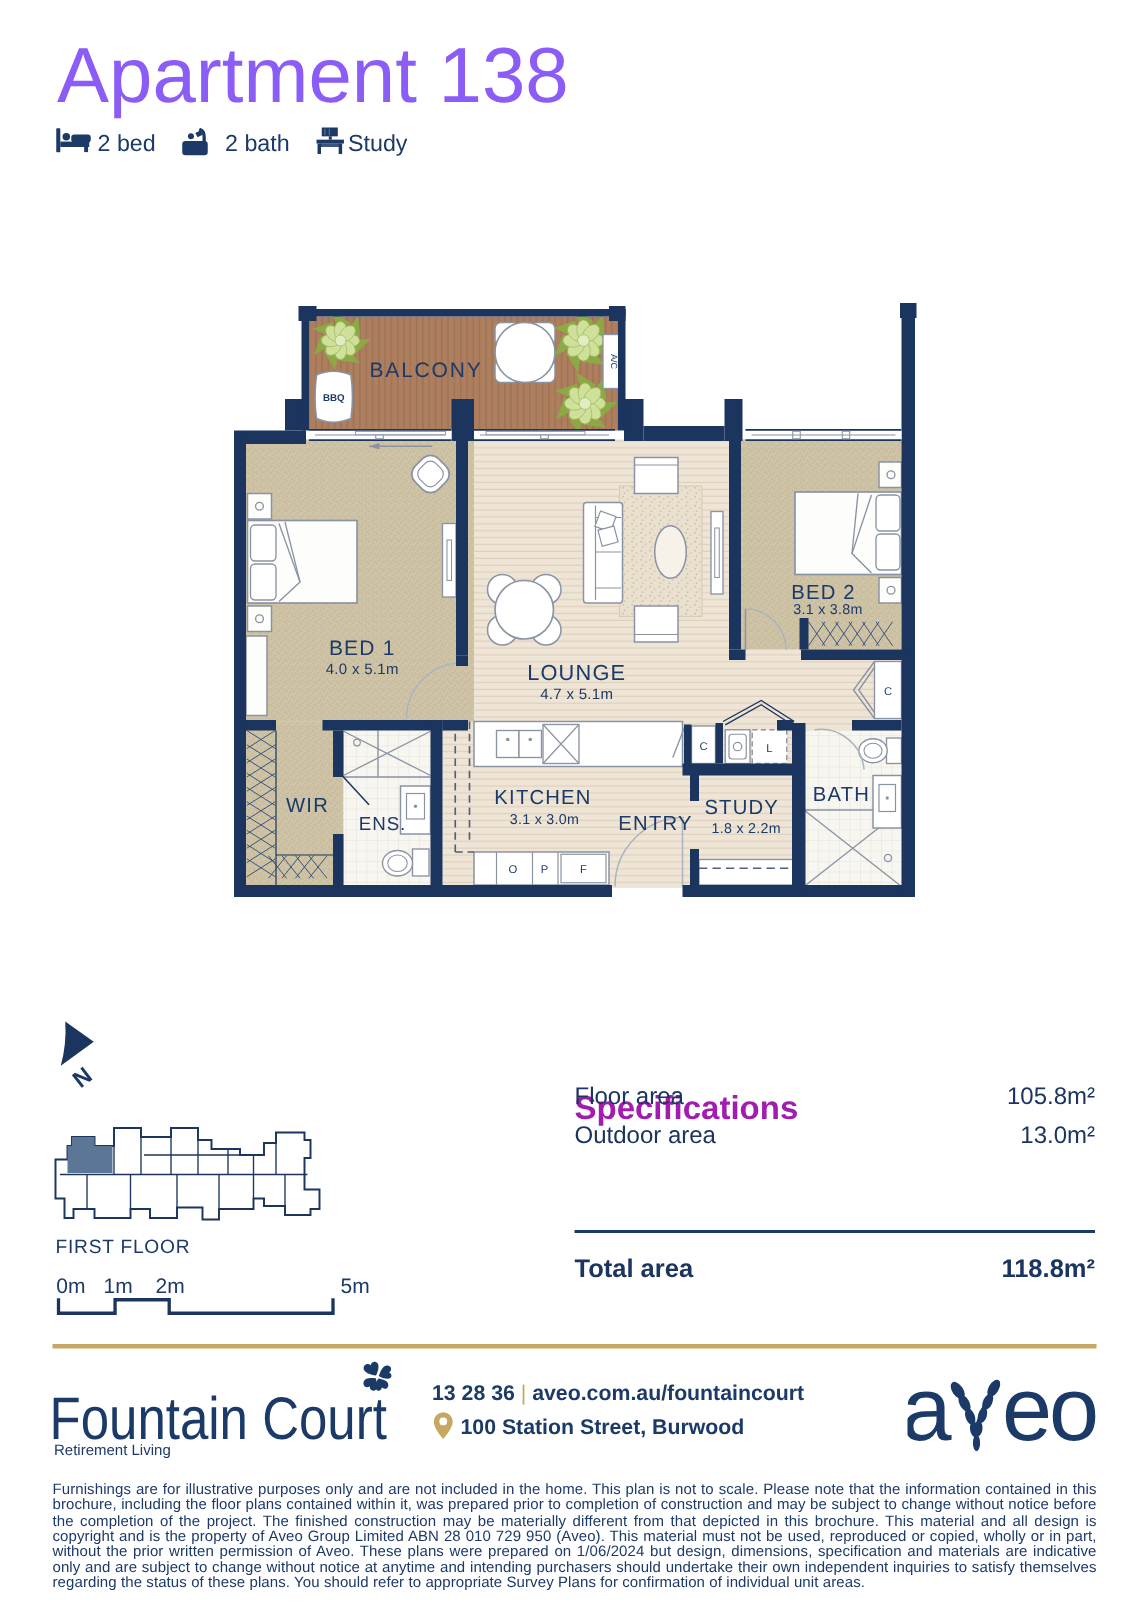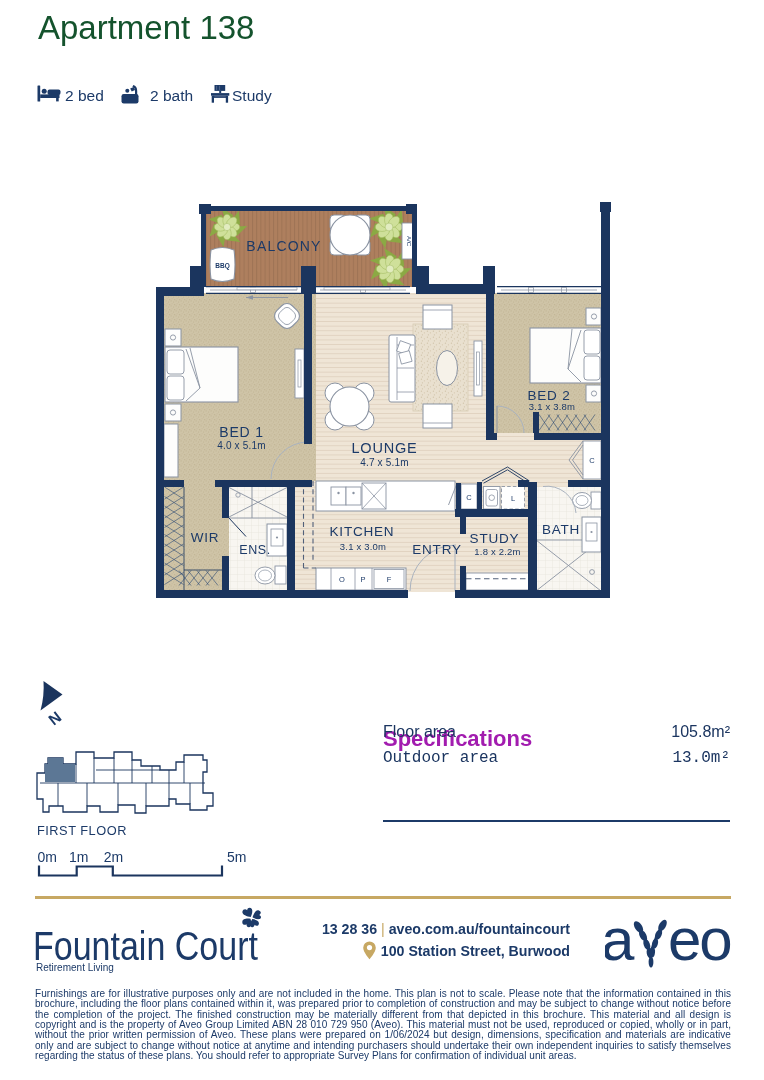--- a/index.html
+++ b/index.html
@@ -4,21 +4,21 @@
 <style>
   html,body{margin:0;padding:0;background:#ffffff;}
   #page{position:relative;width:764px;height:1080px;overflow:hidden;background:#ffffff;
         font-family:"Liberation Sans", sans-serif;color:#1b3560;}
   .abs{position:absolute;}
 </style>
 </head>
 <body>
 <div id="page">
 
-  <div class="abs" id="title" style="left:38px;top:9px;font-size:33px;color:#14532d;letter-spacing:0px;">Apartment 138</div>
+  <div class="abs" id="title" style="left:38px;top:21px;font-size:52px;color:#8b5cf6;letter-spacing:0px;">Apartment 138</div>
   <div class="abs" id="feat" style="left:37px;top:84px;height:20px;font-size:15.5px;color:#0f172a;"><svg width="290" height="24" viewBox="0 0 290 24" style="vertical-align:middle">
 <g fill="#1c3a68">
  <rect x="0.5" y="1.5" width="2.7" height="16" rx="0.5"></rect>
  <circle cx="7.2" cy="7.2" r="2.5"></circle>
  <rect x="10.5" y="5.6" width="13" height="5.4" rx="2"></rect>
  <rect x="3.2" y="10.4" width="19.3" height="3.6"></rect>
  <rect x="19.1" y="14" width="2.6" height="3.4"></rect>
 </g>
 <text x="28" y="16.5" font-size="15.5" fill="#1c3a68">2 bed</text>
 <g fill="#1c3a68" transform="translate(84,0)">
@@ -322,33 +322,39 @@
 <text x="103.7" y="862" font-size="14" fill="#1c3a68">2m</text>
 <text x="227" y="862" font-size="14" fill="#1c3a68">5m</text>
 </svg>
 
   <div class="abs" style="left:383px;top:726px;font-size:22px;font-weight:bold;color:#a21caf;">Specifications</div>
   <div class="abs" style="left:383px;top:719px;width:347px;font-size:16px;">
      <div style="display:flex;justify-content:space-between;line-height:26px;">
         <span>Floor area</span>
         <span>105.8m²</span>
       </div>
-     <div style="display:flex;justify-content:space-between;line-height:26px;font-family:Liberation Mono, monospace;">
+     <div style="display:flex;justify-content:space-between;line-height:26px;">
         <span>Outdoor area</span>
         <span>13.0m²</span>
       </div>
   </div>
   <div class="abs" style="left:383px;top:820px;width:347px;height:2px;background:#1c3a68;"></div>
+  <div class="abs" style="left:383px;top:836px;width:347px;font-size:17px;font-weight:bold;">
+     <div style="display:flex;justify-content:space-between;">
+        <span>Total area</span>
+        <span>118.8m²</span>
+      </div>
+  </div>
 
   <div class="abs" style="left:35px;top:896px;width:696px;height:2.5px;background:#c7a863;"></div>
 
   <div class="abs" style="left:33px;top:924px;font-size:40px;font-weight:300;color:#1c3a68;letter-spacing:0px;transform:scaleX(0.85);transform-origin:left top;">Fountain Court</div>
   <div class="abs" style="left:36px;top:962px;font-size:10px;color:#1c3a68;">Retirement Living</div>
 
-  <div class="abs" style="left:288px;top:919px;width:282px;text-align:right;font-size:14.2px;font-weight:bold;color:#1c3a68;line-height:21.5px;white-space:nowrap;">
+  <div class="abs" style="left:288px;top:919px;width:282px;text-align:left;font-size:14.2px;font-weight:bold;color:#1c3a68;line-height:21.5px;white-space:nowrap;">
     13 28 36 <span style="color:#c7a863;font-weight:normal;">|</span> aveo.com.au/fountaincourt<br>
     <span id="pin"><svg width="15" height="19" viewBox="0 0 15 19" style="vertical-align:-4px;margin-right:4px">
           <path d="M7.5 0.5 a6.3 6.3 0 0 1 6.3 6.3 c0 4.5 -6.3 11.5 -6.3 11.5 s-6.3 -7 -6.3 -11.5 A6.3 6.3 0 0 1 7.5 0.5 Z" fill="#c7a863"></path>
           <circle cx="7.5" cy="6.6" r="2.6" fill="#ffffff"></circle>
         </svg></span>100 Station Street, Burwood
   </div>
 
   <div class="abs" id="aveologo" style="left:605px;top:911px;"><svg width="140" height="62" viewBox="0 0 140 62">
 <text x="-4" y="49" font-size="60" letter-spacing="-2" fill="#1c3a68">a</text>
 <text x="63" y="49" font-size="60" letter-spacing="-2" fill="#1c3a68">eo</text>

